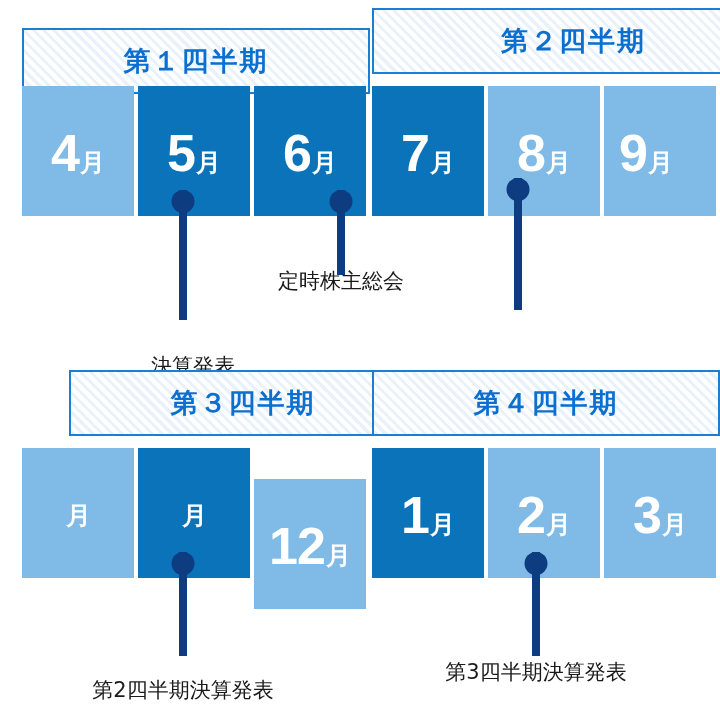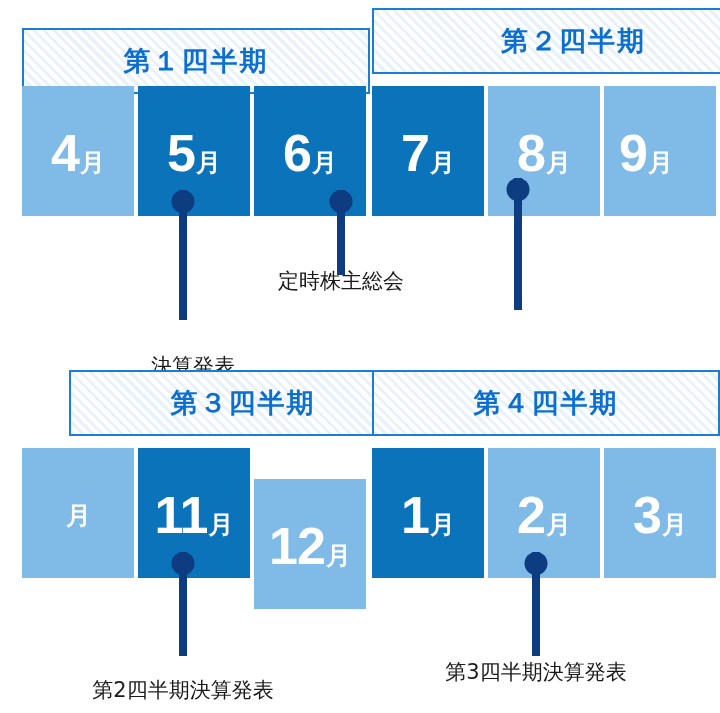--- a/index.html
+++ b/index.html
@@ -182,21 +182,20 @@
     <span class="q-header-label">第４四半期</span>
   </div>
 
   <div class="month light" style="left:22px; top:448px; width:112px; height:130px;">
     <div class="month-inner">
       <span class="month-suffix">月</span>
     </div>
   </div>
   <div class="month dark" style="left:138px; top:448px; width:112px; height:130px;">
     <div class="month-inner">
-      <span class="month-num">11</span>
       <span class="month-suffix">月</span>
     </div>
   </div>
   <div class="month light" style="left:254px; top:448px; width:112px; height:130px;margin-top:31px;">
     <div class="month-inner">
       <span class="month-num">12</span>
       <span class="month-suffix">月</span>
     </div>
   </div>
 

